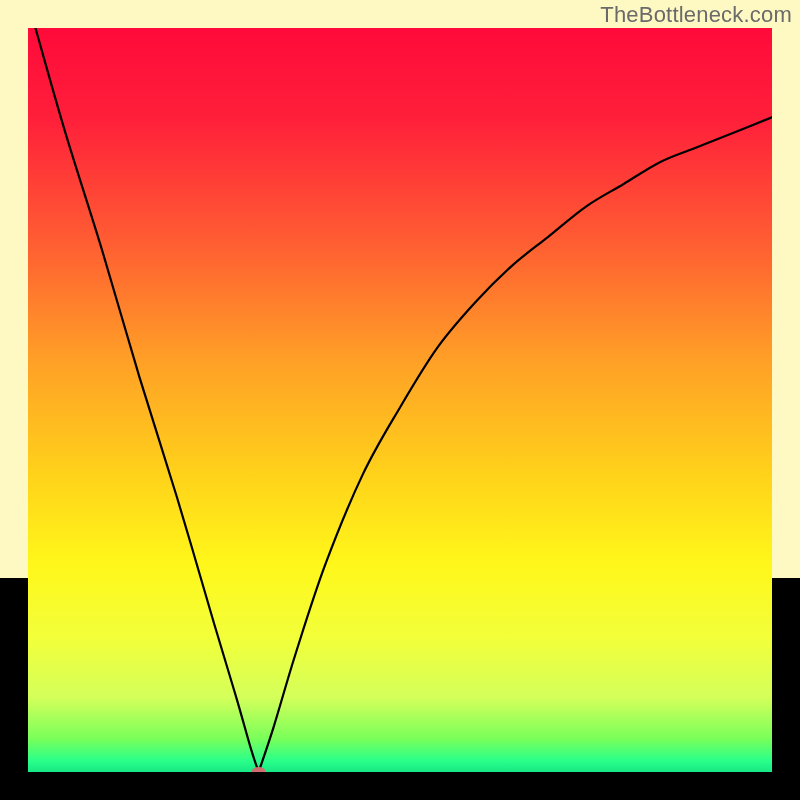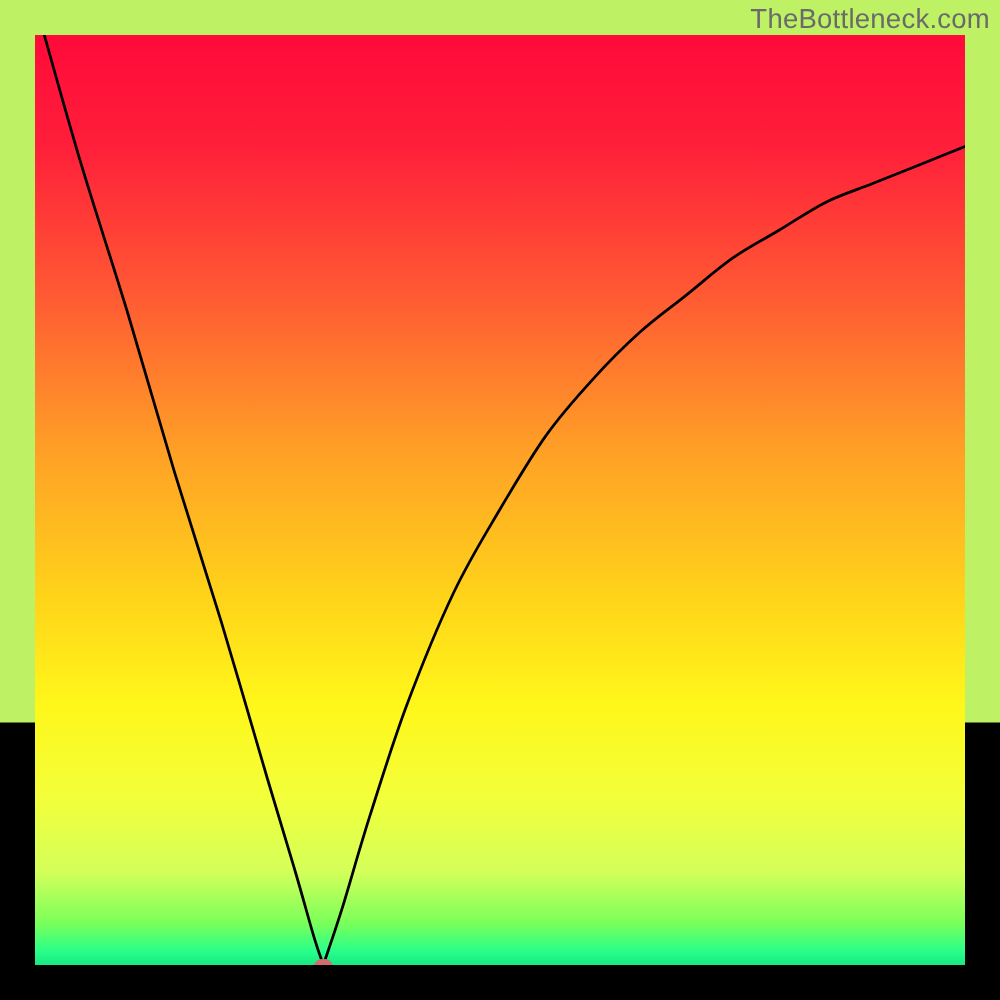--- a/index.html
+++ b/index.html
@@ -8,21 +8,21 @@
     width: 800px;
     height: 800px;
     overflow: hidden;
     background: #000;
     font-family: Arial, Helvetica, sans-serif;
   }
   .frame {
     position: relative;
     width: 800px;
     height: 578px;
-    background: #bef264;
+    background: #fef9c3;
   }
   .watermark {
     position: absolute;
     top: 2px;
     right: 8px;
     color: #6a6a6a;
     font-size: 22px;
     font-weight: 400;
     letter-spacing: 0.2px;
     z-index: 5;

